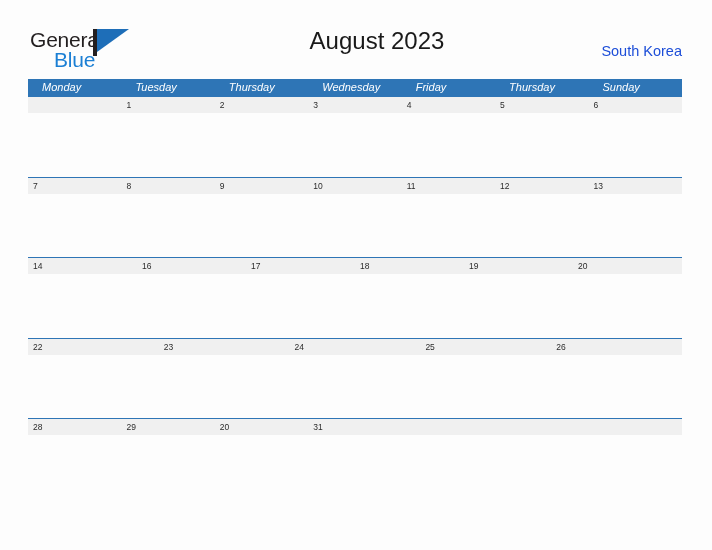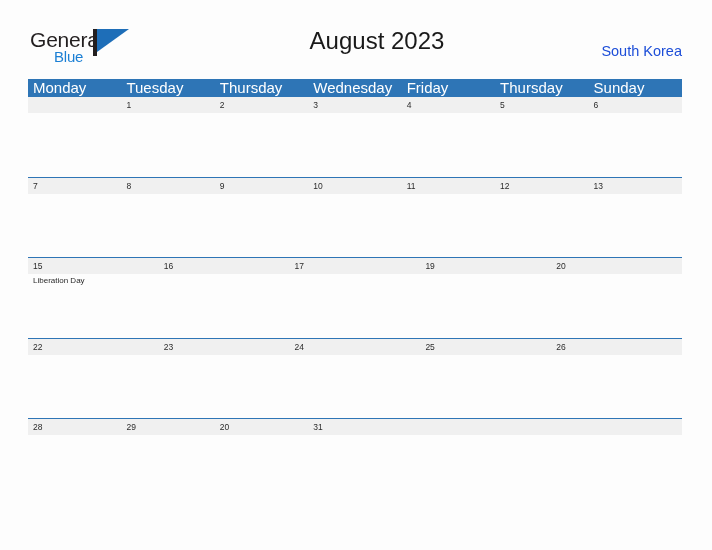--- a/index.html
+++ b/index.html
@@ -34,21 +34,21 @@
     top: 0;
     font-size: 21px;
     color: #231f20;
     letter-spacing: -0.2px;
     font-family: "Liberation Sans", sans-serif;
   }
   .logo-blue {
     position: absolute;
     left: 24px;
     top: 20px;
-    font-size: 15px;
+    font-size: 21px;
     color: #1b7fd4;
     letter-spacing: -0.2px;
     font-family: "Liberation Sans", sans-serif;
   }
   .logo-bar {
     position: absolute;
     left: 63px;
     top: 1px;
     width: 4px;
     height: 27px;
@@ -95,25 +95,26 @@
   }
 
   .weekday-row {
     display: flex;
     background: #2e75b6;
     height: 17px;
   }
   .weekday-cell {
     flex: 1 1 0;
     color: #ffffff;
-    font-size: 15px;
+    font-size: 11px;
     line-height: 17px;
-    padding-left: 5px;
+    padding-left: 14px;
     box-sizing: border-box;
     font-family: "Liberation Sans", sans-serif;
+    font-style: italic;
   }
 
   .week-row {
     height: 80.6px;
     border-top: 1.6px solid #2e75b6;
     display: flex;
     box-sizing: border-box;
     position: relative;
   }
   .week-row:first-of-type {
@@ -241,29 +242,33 @@
     </div>
     <div class="day-cell">
       <span class="day-number">13</span>
       <span class="day-event"></span>
     </div>
   </div>
 
   <div class="week-row">
     <div class="band"></div>
     <div class="day-cell">
-      <span class="day-number">15</span>
-      <span class="day-event">Liberation Day</span>
+      <span class="day-number">14</span>
+      <span class="day-event"></span>
     </div>
     <div class="day-cell">
       <span class="day-number">16</span>
       <span class="day-event"></span>
     </div>
     <div class="day-cell">
       <span class="day-number">17</span>
+      <span class="day-event"></span>
+    </div>
+    <div class="day-cell">
+      <span class="day-number">18</span>
       <span class="day-event"></span>
     </div>
     <div class="day-cell">
       <span class="day-number">19</span>
       <span class="day-event"></span>
     </div>
     <div class="day-cell">
       <span class="day-number">20</span>
       <span class="day-event"></span>
     </div>

